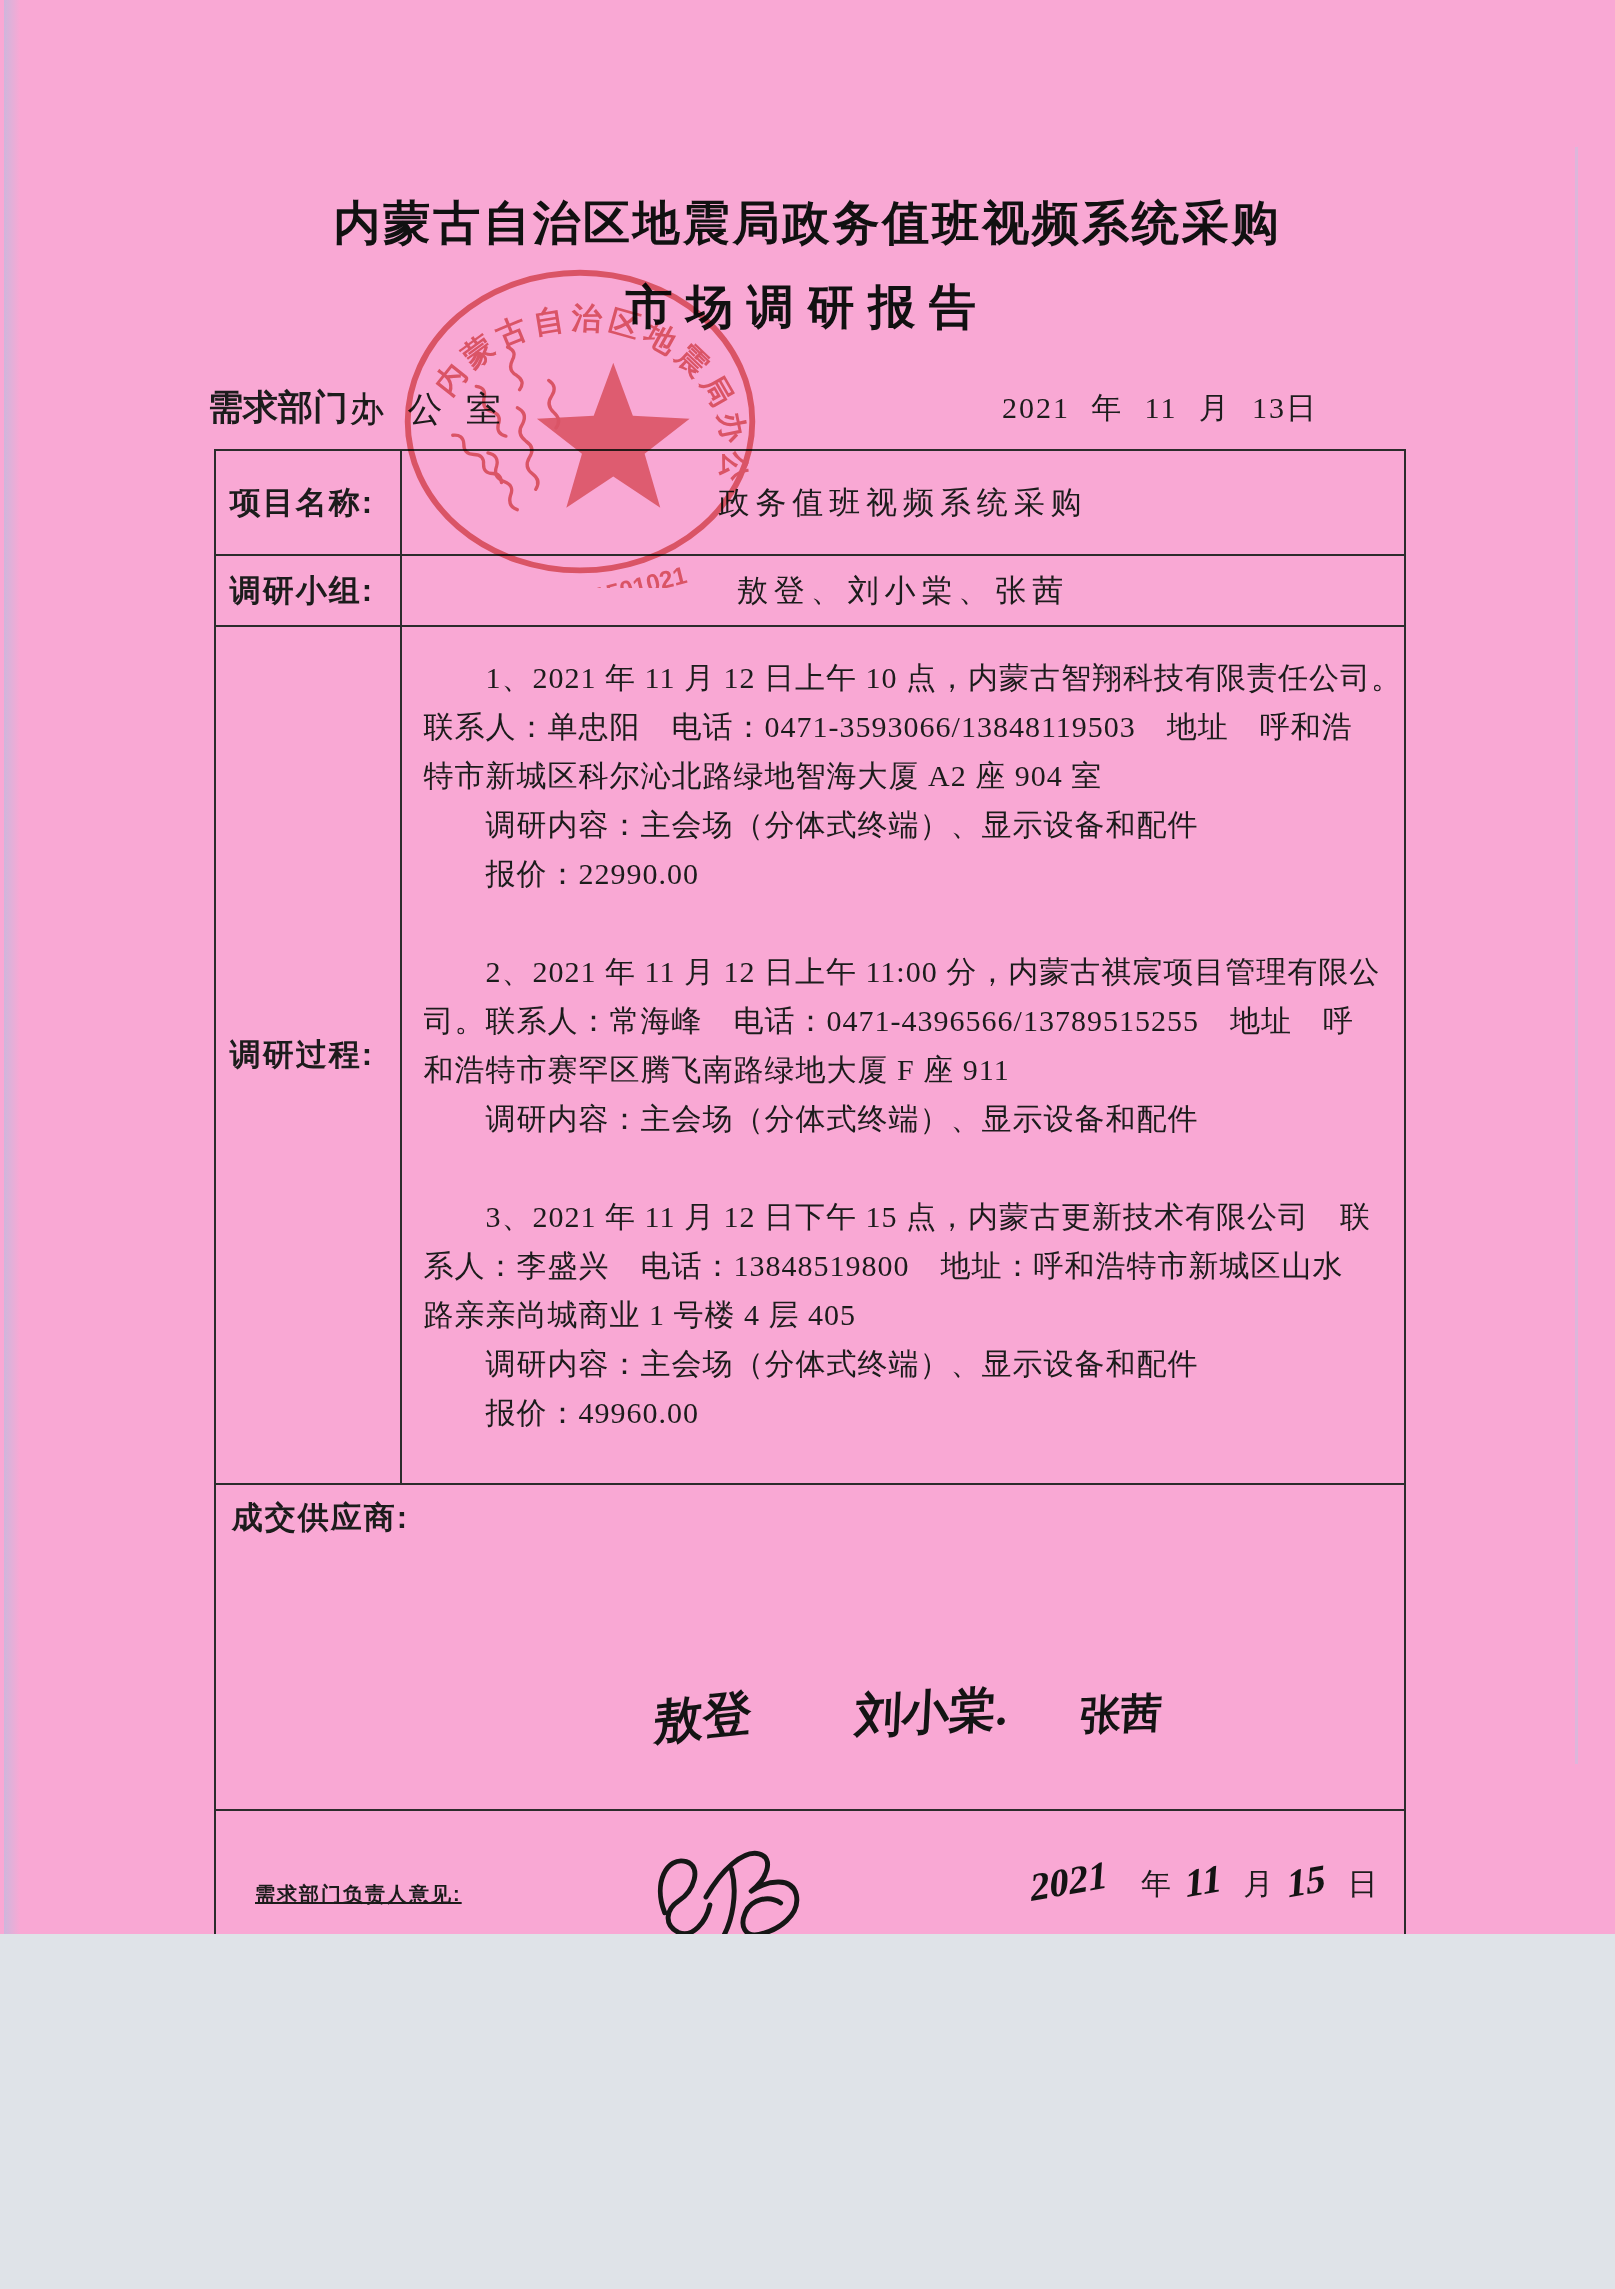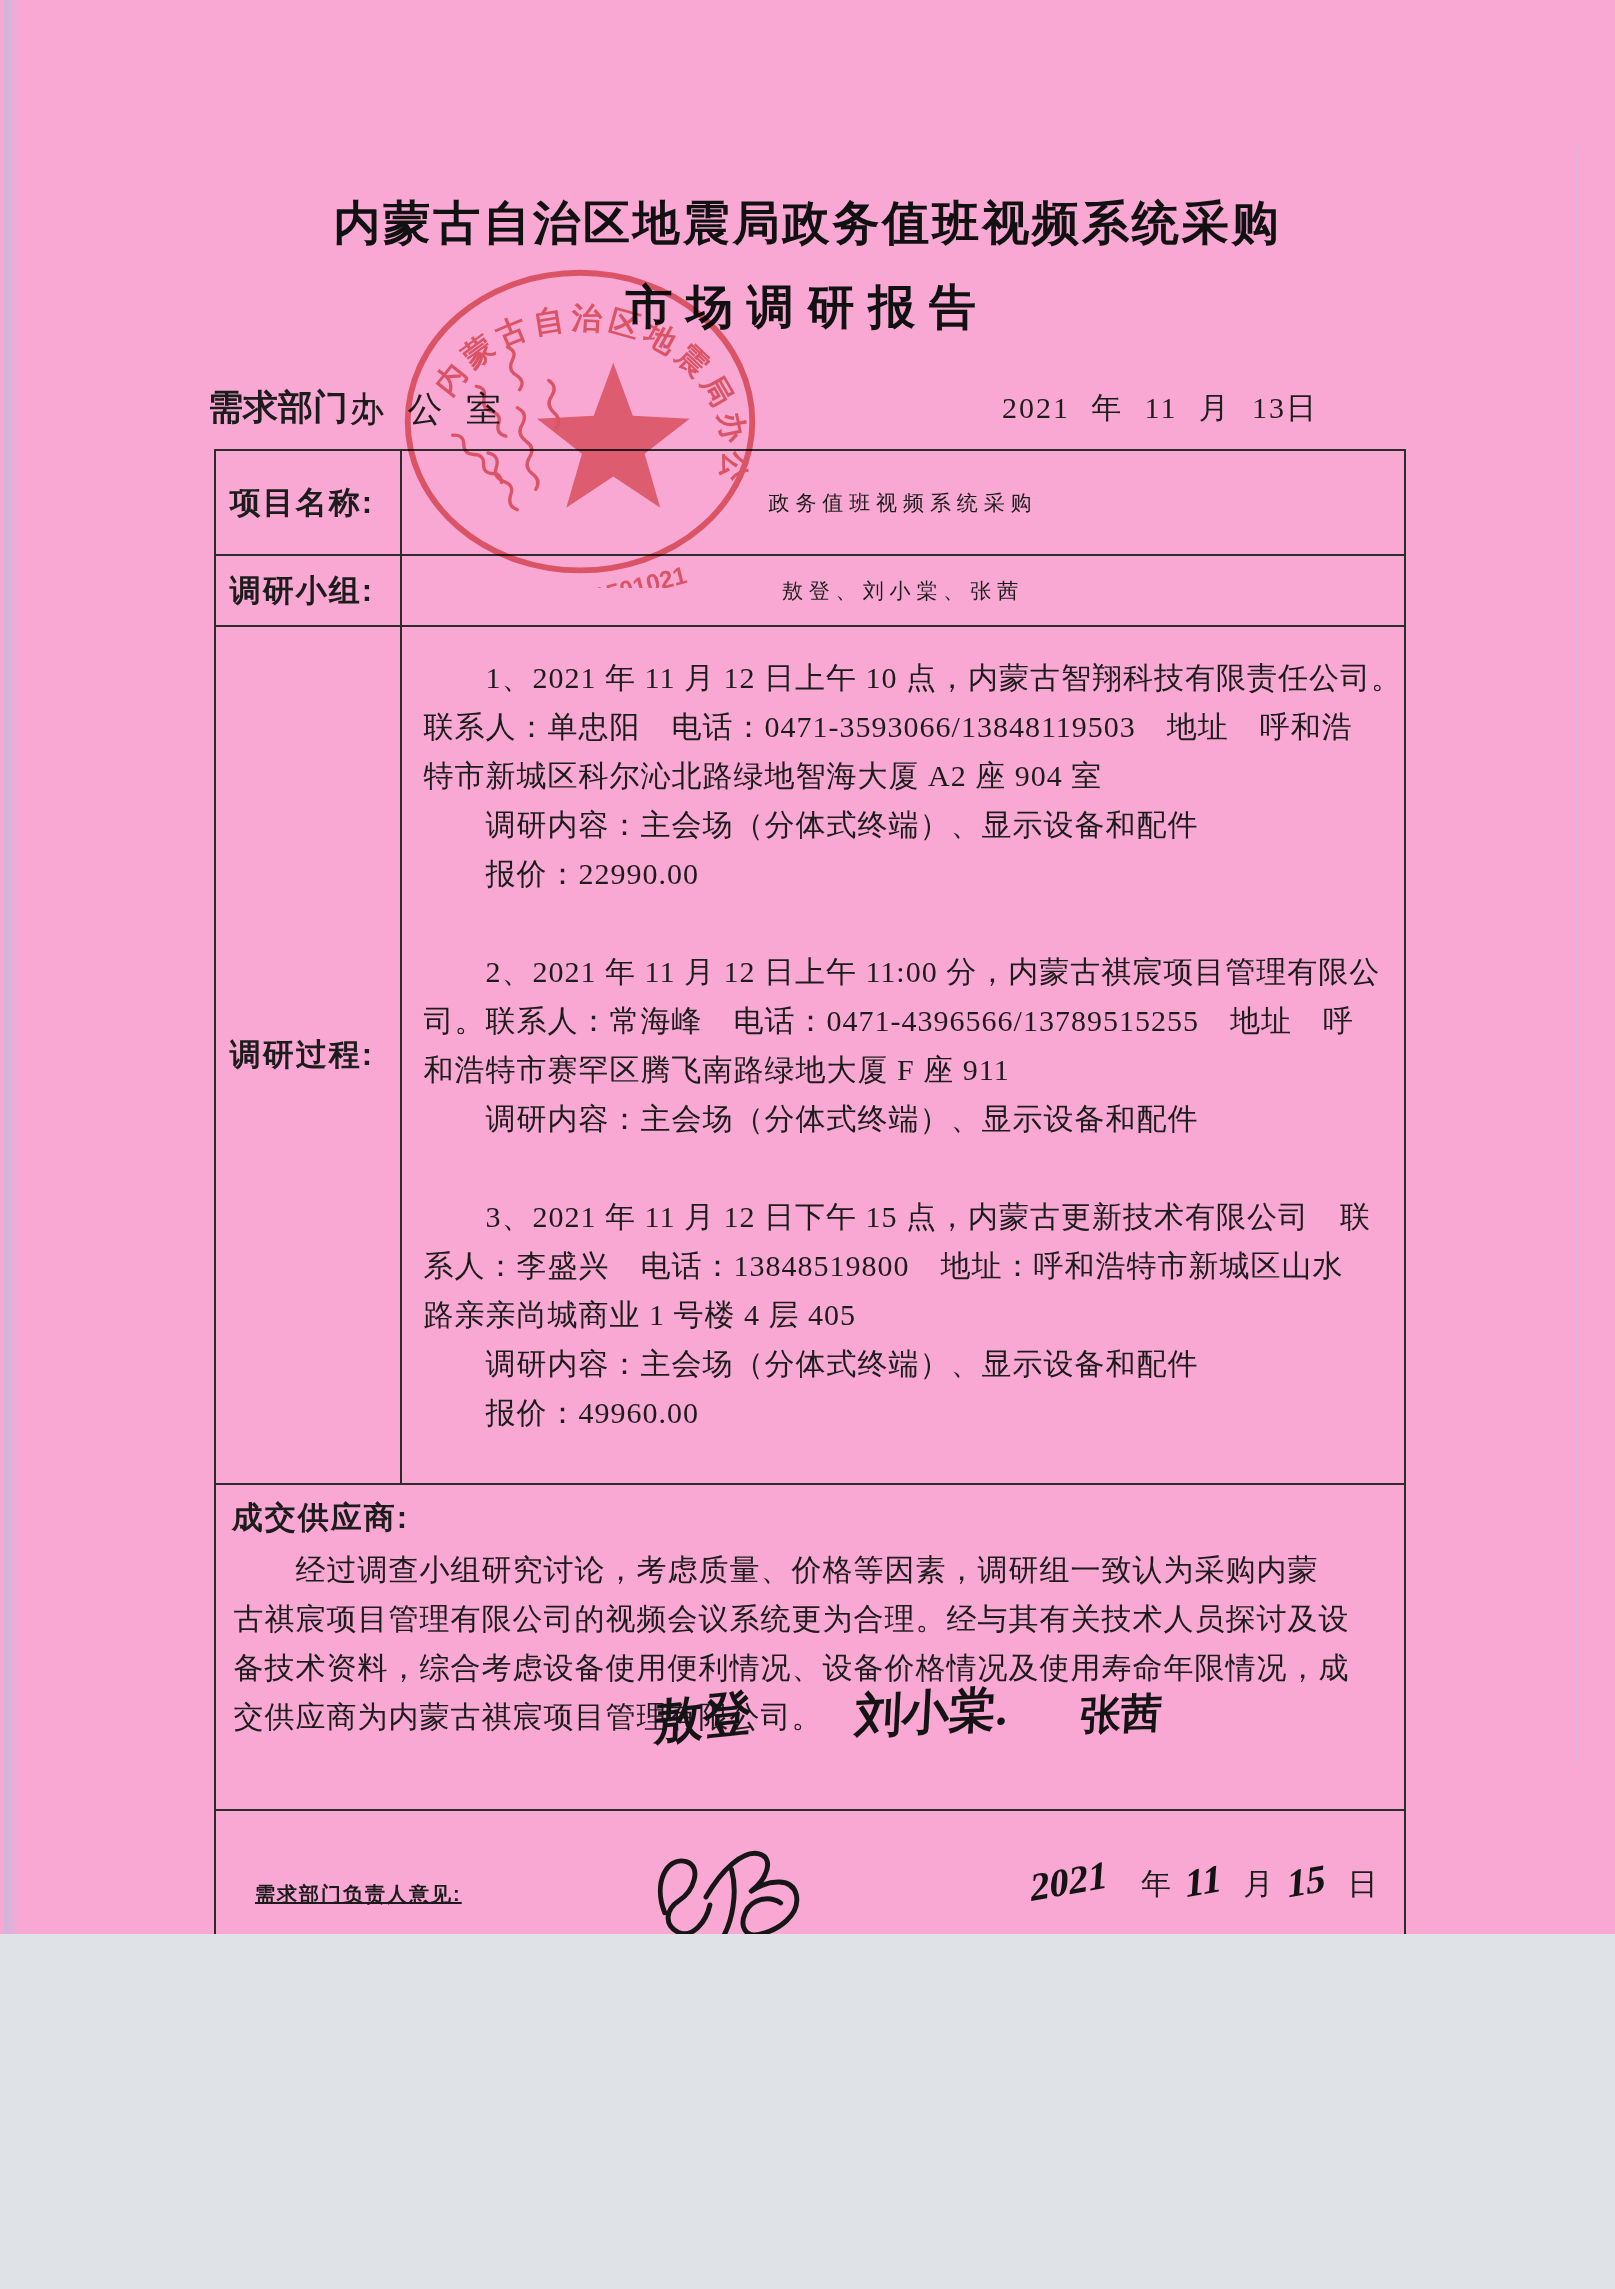--- a/index.html
+++ b/index.html
@@ -41,21 +41,21 @@
   }
   .trow { display:flex; border-top:2px solid #2c2c2c; }
   .trow:first-child { border-top:none; }
   .lcell {
     width:186px; flex:0 0 186px; border-right:2px solid #2c2c2c;
     display:flex; align-items:center; padding-left:13.7px;
     font-family:"Liberation Sans", sans-serif; font-weight:600; font-size:31px;
     letter-spacing:2px;
   }
   .vcell { flex:1; display:flex; align-items:center; justify-content:center;
-    font-size:21px; letter-spacing:5.9px; }
+    font-size:31px; letter-spacing:5.9px; }
   .row-project { height:103px; }
   .row-team { height:71px; }
   .row-process { height:858px; }
   .row-supplier { height:326px; position:relative; display:block; }
   .row-approval { height:169px; position:relative; display:block; }
 
   .process-content { flex:1; padding:25.5px 17.6px 0 21.6px; }
   .pline { height:49px; line-height:49px; font-size:30px; white-space:pre; letter-spacing:1px; }
 
   .supplier-heading {
@@ -150,30 +150,20 @@
           <div class="pline">路亲亲尚城商业 1 号楼 4 层 405</div>
 
           <div class="pline">　　调研内容：主会场（分体式终端）、显示设备和配件</div>
 
           <div class="pline">　　报价：49960.00</div>
         </div>
     </div>
 
     <div class="trow row-supplier">
       <div class="supplier-heading">成交供应商:</div>
-      <div class="supplier-para">
-
-          <div class="pline">　　经过调查小组研究讨论，考虑质量、价格等因素，调研组一致认为采购内蒙</div>
-
-          <div class="pline">古祺宸项目管理有限公司的视频会议系统更为合理。经与其有关技术人员探讨及设</div>
-
-          <div class="pline">备技术资料，综合考虑设备使用便利情况、设备价格情况及使用寿命年限情况，成</div>
-
-          <div class="pline">交供应商为内蒙古祺宸项目管理有限公司。</div>
-        </div>
       <span class="handsig sig-1">敖登</span>
       <span class="handsig sig-2">刘小棠.</span>
       <span class="handsig sig-3">张茜</span>
     </div>
 
     <div class="trow row-approval">
       <div class="approval-label">需求部门负责人意见:</div>
 
       <svg class="approval-scribble" width="167" height="118" viewBox="0 0 170 120">
         <g fill="none" stroke="#161616" stroke-width="5" stroke-linecap="round" stroke-linejoin="round">

